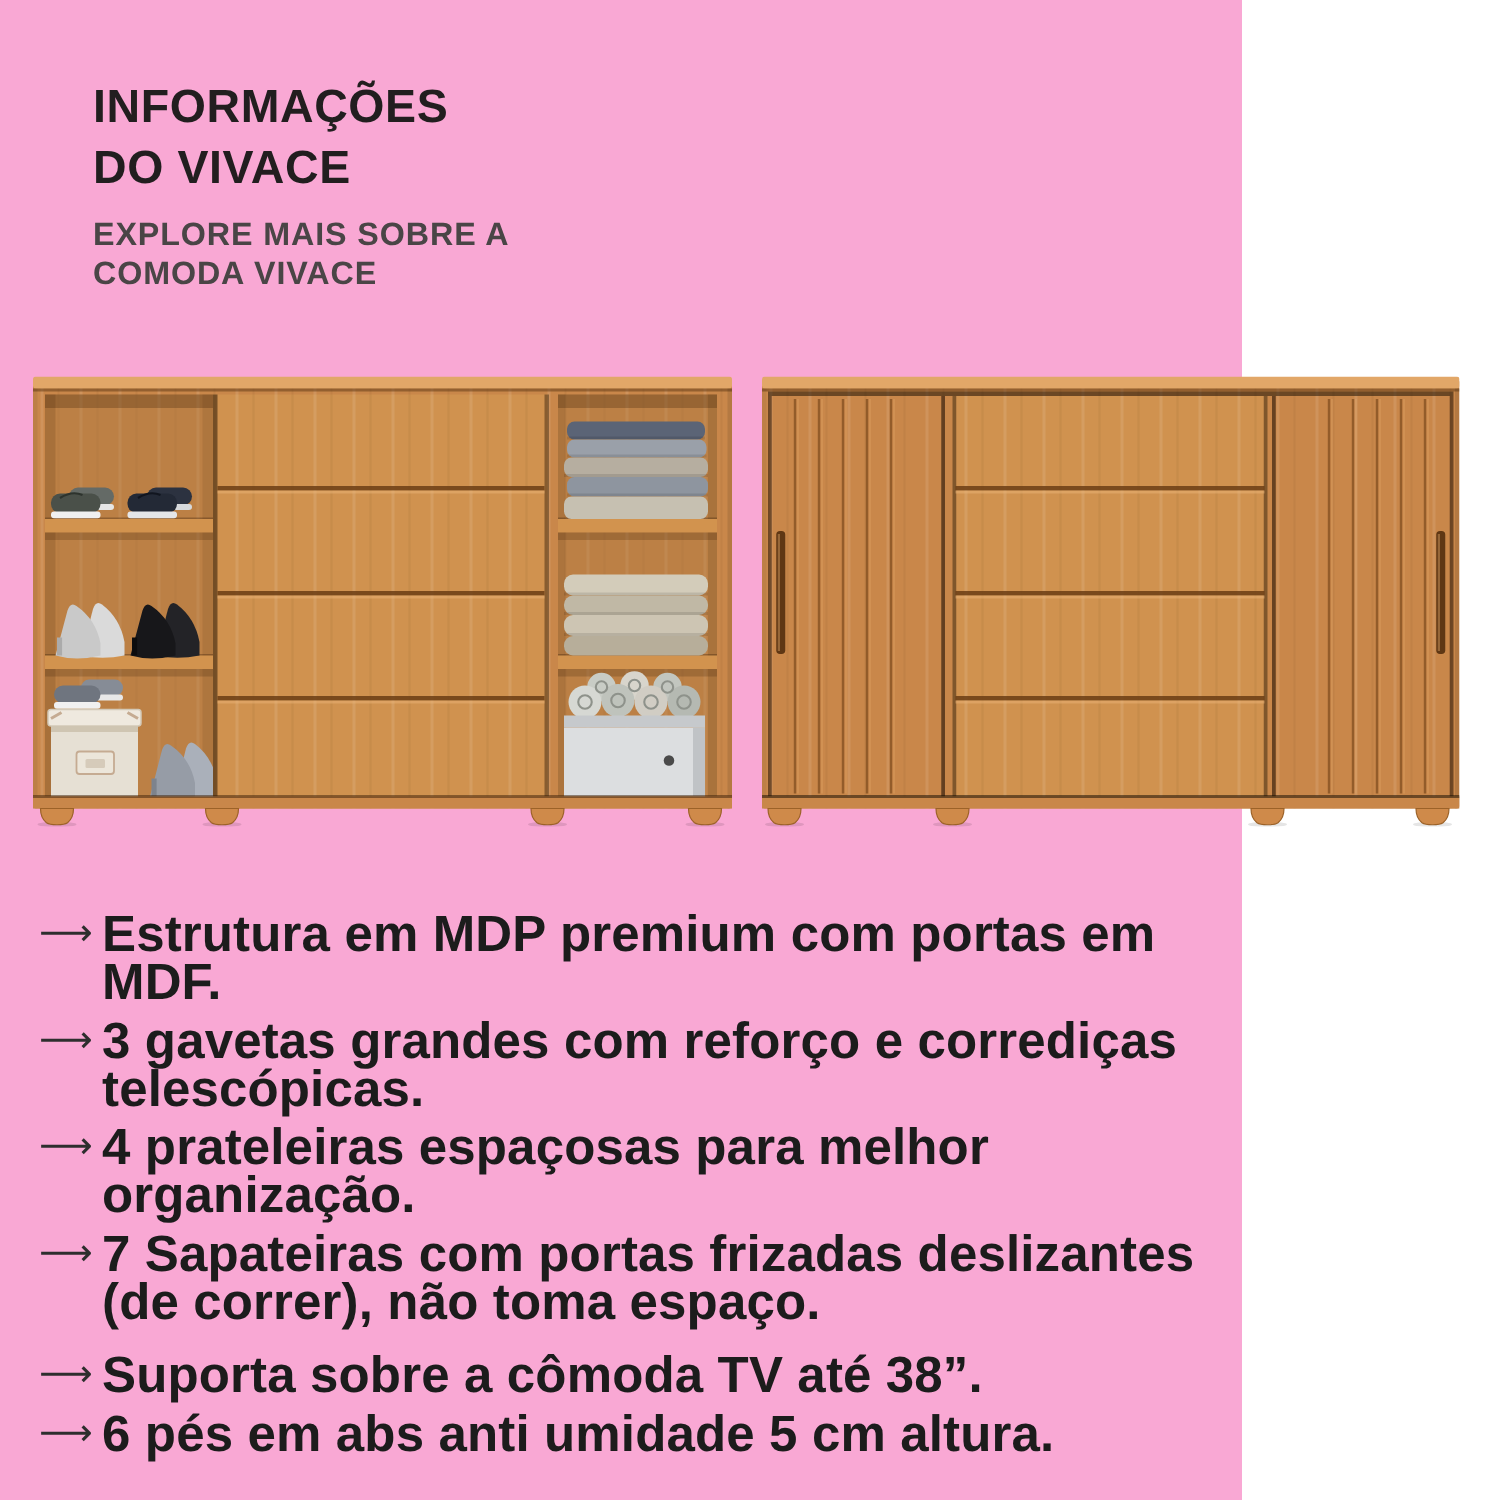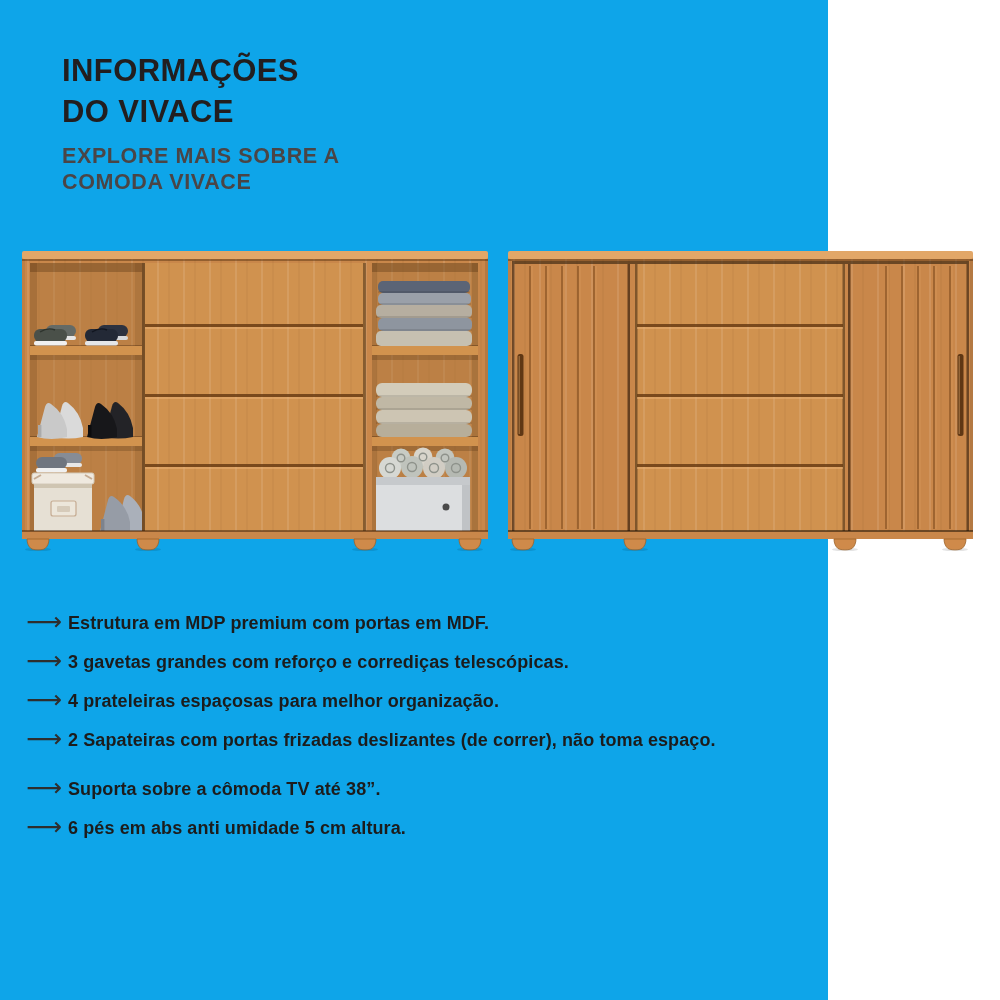--- a/index.html
+++ b/index.html
@@ -2,33 +2,33 @@
 <html style="--wood: #c9874a; --wood-light: #e2a768; --wood-drawer: #d0924f; --wood-interior: #bc8045; --wood-shelf: #d2934e; --wood-feet: #cf8a4a; --title-text: #221e1f; --subtitle-text: #4a4546; --body-text: #1c1c1c;"><head>
 <meta charset="utf-8">
 <style>
   :root{
     --wood:#c9874a; --wood-light:#e2a768; --wood-drawer:#d0924f; --wood-interior:#bc8045;
     --wood-shelf:#d2934e; --wood-feet:#cf8a4a; --title-text:#221e1f; --subtitle-text:#4a4546; --body-text:#1c1c1c;
   }
   *{box-sizing:border-box;margin:0;padding:0}
   html,body{background:#fff}
   body{width:1000px;height:1000px;overflow:hidden;font-family:"Liberation Sans",sans-serif;}
-  .page{position:relative;width:828px;height:1000px;background:#0ea5e9}
+  .page{position:relative;width:828px;height:1000px;background:#f9a8d4}
 
   .header{padding:50px 0 0 62px}
   .title{font-size:31px;line-height:41px;font-weight:800;letter-spacing:.4px;color:var(--title-text)}
   .subtitle{margin-top:11px;font-size:21.5px;line-height:26px;font-weight:700;letter-spacing:.6px;color:var(--subtitle-text)}
 
   .images-row{display:flex;gap:20px;padding:0 22px;margin-top:56px}
   .images-row figure{flex:0 0 auto;line-height:0}
 
   .features{margin:56px 0 0 26px}
   .feature{display:flex;align-items:flex-start;margin-bottom:7px;color:var(--body-text)}
   .feature .marker{flex:0 0 42px;font-family:"DejaVu Sans",sans-serif;font-size:25px;line-height:32px;font-weight:400;color:#2e2e2e;transform:translateY(-1px)}
-  .feature .text{font-size:18px;line-height:32px;font-weight:700;letter-spacing:.1px;max-width:866px}
+  .feature .text{font-size:34px;line-height:32px;font-weight:700;letter-spacing:.1px;max-width:866px}
   .feature.gap-before{margin-top:17px}
 
   
   .c-wood{fill:var(--wood)} .c-woodlight{fill:var(--wood-light)} .c-drawer{fill:var(--wood-drawer)}
   .c-interior{fill:var(--wood-interior)} .c-shelf{fill:var(--wood-shelf)} .c-feet{fill:var(--wood-feet)}
 </style>
 </head>
 <body>
 
 <div class="page">
@@ -346,21 +346,21 @@
     <div class="feature">
       <span class="marker">⟶</span>
       <span class="text">3 gavetas grandes com reforço e corrediças telescópicas.</span>
     </div>
     <div class="feature">
       <span class="marker">⟶</span>
       <span class="text">4 prateleiras espaçosas para melhor organização.</span>
     </div>
     <div class="feature">
       <span class="marker">⟶</span>
-      <span class="text">2 Sapateiras com portas frizadas deslizantes (de correr), não toma espaço.</span>
+      <span class="text">7 Sapateiras com portas frizadas deslizantes (de correr), não toma espaço.</span>
     </div>
     <div class="feature gap-before">
       <span class="marker">⟶</span>
       <span class="text">Suporta sobre a cômoda TV até 38”.</span>
     </div>
     <div class="feature">
       <span class="marker">⟶</span>
       <span class="text">6 pés em abs anti umidade 5 cm altura.</span>
     </div>
   </div>

